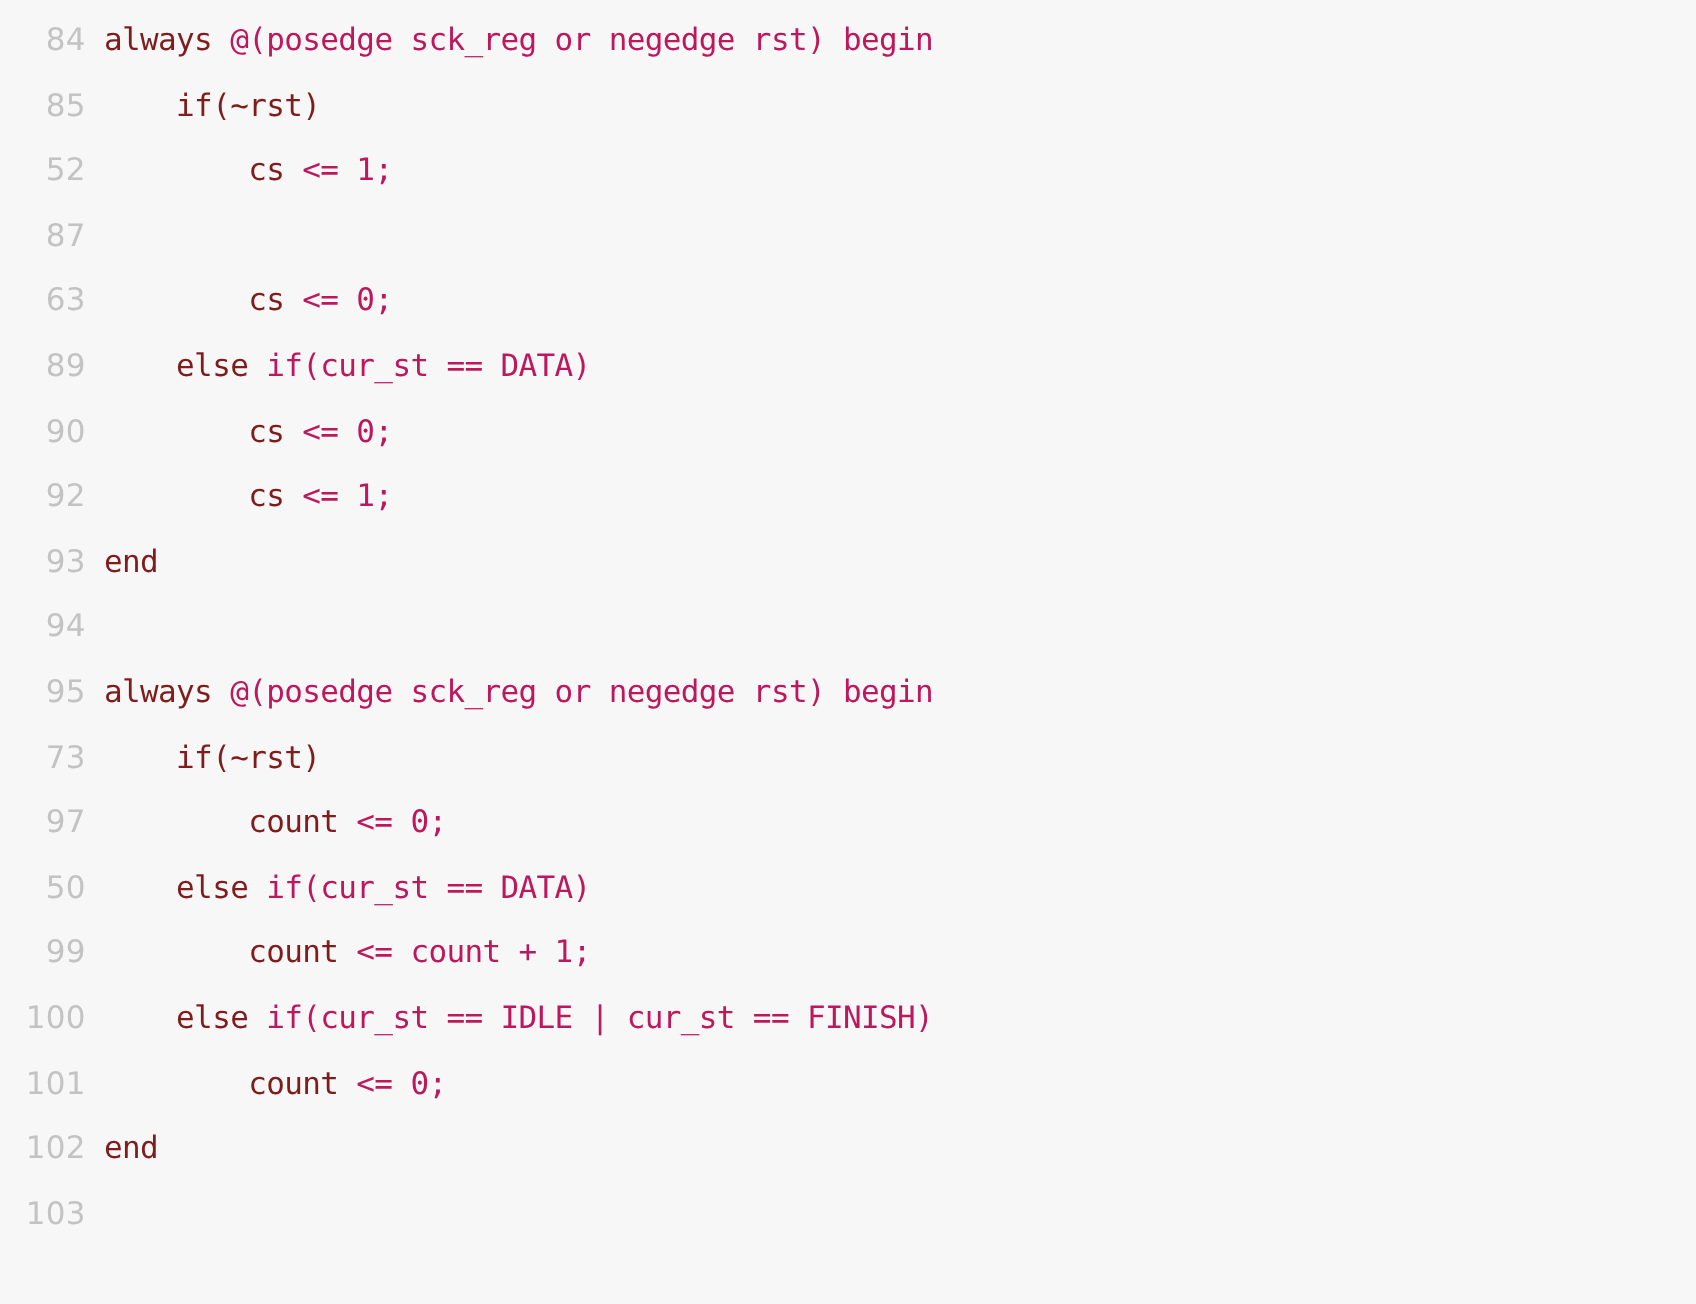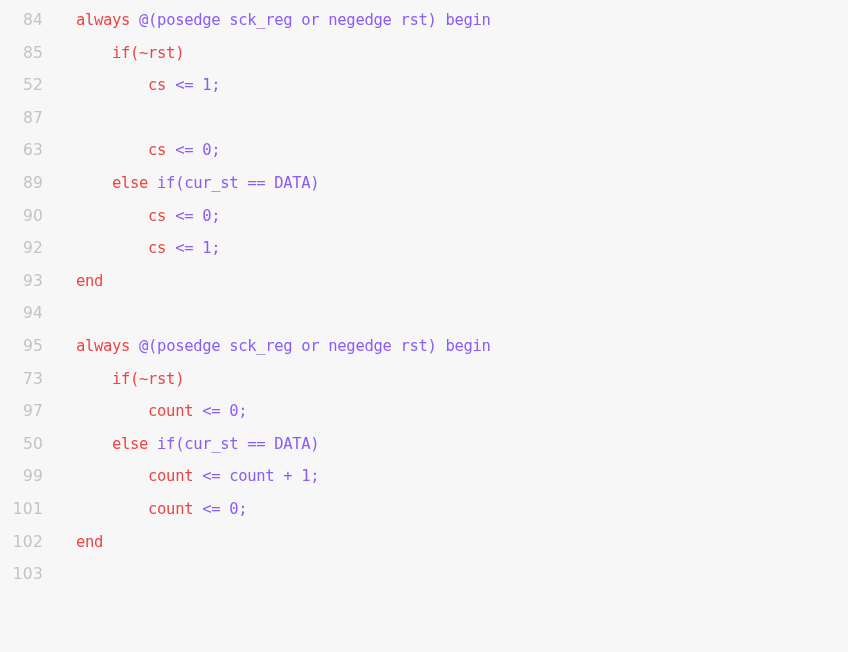--- a/index.html
+++ b/index.html
@@ -19,59 +19,59 @@
     background: #f7f7f7;
     box-sizing: border-box;
     padding-top: 4px;
   }
   .code-line {
     display: flex;
     align-items: flex-end;
     height: 32.6px;
     line-height: 32.6px;
     white-space: pre;
-    gap: 24px;
   }
   .line-number {
     width: 52px;
     min-width: 52px;
     text-align: right;
     padding-right: 9px;
     box-sizing: border-box;
     color: #c3c3c3;
     font-family: "DejaVu Sans", "Liberation Sans", sans-serif;
     font-size: 15.5px;
     user-select: none;
     letter-spacing: 0.2px;
   }
   .line-content {
     font-family: "DejaVu Sans Mono", "Liberation Mono", monospace;
     font-size: 15.5px;
     letter-spacing: -0.32px;
     white-space: pre;
     color: #3a3a3a;
   }
-  .tok-plain { color: #ef4444; }
-  .tok-hl    { color: #8b5cf6; }
+  .tok-plain { color: #7f1d1d; }
+  .tok-hl    { color: #be185d; }
 </style>
 </head>
 <body>
 
 <div id="code-viewer">
     <div class="code-line"><div class="line-number">84</div><div class="line-content"><span class="tok-plain">always </span><span class="tok-hl">@(posedge sck_reg or negedge rst) begin</span></div></div>
     <div class="code-line"><div class="line-number">85</div><div class="line-content"><span class="tok-plain">    if(~rst)</span></div></div>
     <div class="code-line"><div class="line-number">52</div><div class="line-content"><span class="tok-plain">        cs </span><span class="tok-hl">&lt;= 1;</span></div></div>
     <div class="code-line"><div class="line-number">87</div></div>
     <div class="code-line"><div class="line-number">63</div><div class="line-content"><span class="tok-plain">        cs </span><span class="tok-hl">&lt;= 0;</span></div></div>
     <div class="code-line"><div class="line-number">89</div><div class="line-content"><span class="tok-plain">    else </span><span class="tok-hl">if(cur_st == DATA)</span></div></div>
     <div class="code-line"><div class="line-number">90</div><div class="line-content"><span class="tok-plain">        cs </span><span class="tok-hl">&lt;= 0;</span></div></div>
     <div class="code-line"><div class="line-number">92</div><div class="line-content"><span class="tok-plain">        cs </span><span class="tok-hl">&lt;= 1;</span></div></div>
     <div class="code-line"><div class="line-number">93</div><div class="line-content"><span class="tok-plain">end</span></div></div>
     <div class="code-line"><div class="line-number">94</div><div class="line-content"><span class="tok-plain"></span></div></div>
     <div class="code-line"><div class="line-number">95</div><div class="line-content"><span class="tok-plain">always </span><span class="tok-hl">@(posedge sck_reg or negedge rst) begin</span></div></div>
     <div class="code-line"><div class="line-number">73</div><div class="line-content"><span class="tok-plain">    if(~rst)</span></div></div>
     <div class="code-line"><div class="line-number">97</div><div class="line-content"><span class="tok-plain">        count </span><span class="tok-hl">&lt;= 0;</span></div></div>
     <div class="code-line"><div class="line-number">50</div><div class="line-content"><span class="tok-plain">    else </span><span class="tok-hl">if(cur_st == DATA)</span></div></div>
     <div class="code-line"><div class="line-number">99</div><div class="line-content"><span class="tok-plain">        count </span><span class="tok-hl">&lt;= count + 1;</span></div></div>
+    <div class="code-line"><div class="line-number">100</div><div class="line-content"><span class="tok-plain">    else </span><span class="tok-hl">if(cur_st == IDLE | cur_st == FINISH)</span></div></div>
     <div class="code-line"><div class="line-number">101</div><div class="line-content"><span class="tok-plain">        count </span><span class="tok-hl">&lt;= 0;</span></div></div>
     <div class="code-line"><div class="line-number">102</div><div class="line-content"><span class="tok-plain">end</span></div></div>
     <div class="code-line"><div class="line-number">103</div><div class="line-content"><span class="tok-plain"></span></div></div>
   </div>
 
 </body></html>

